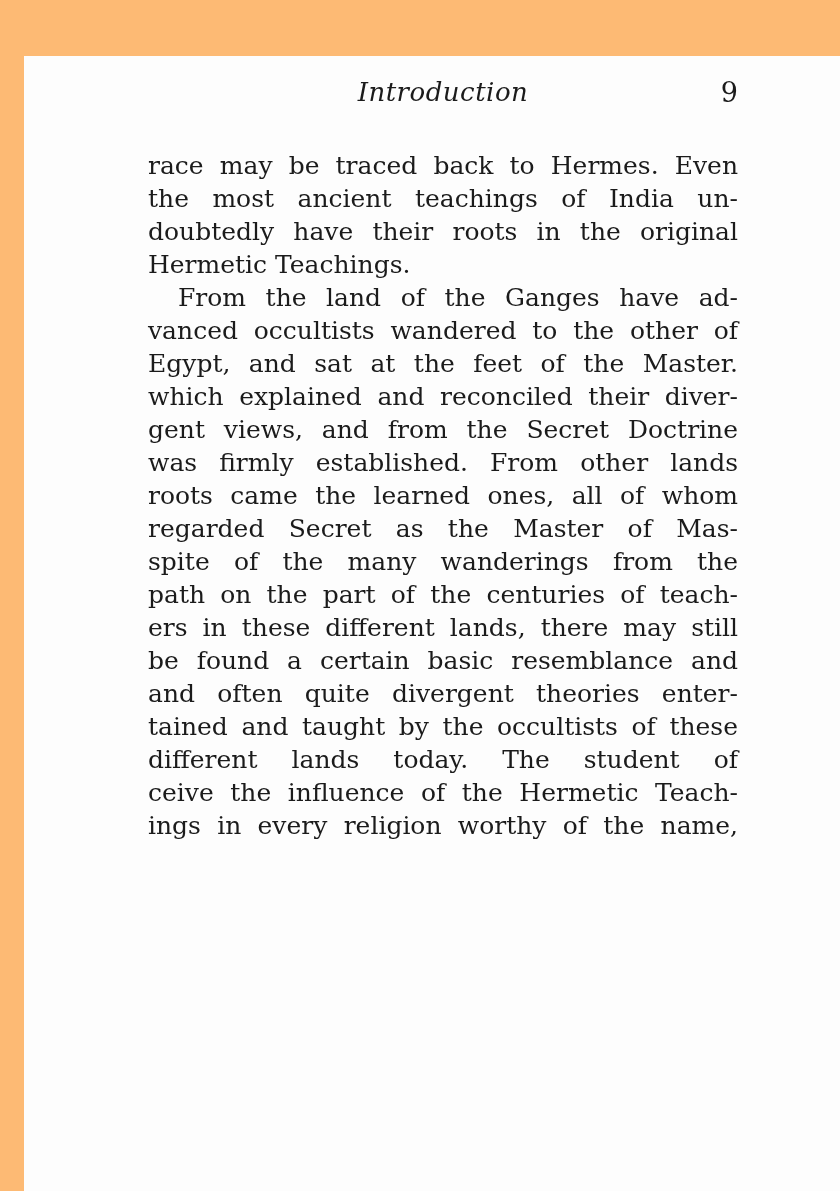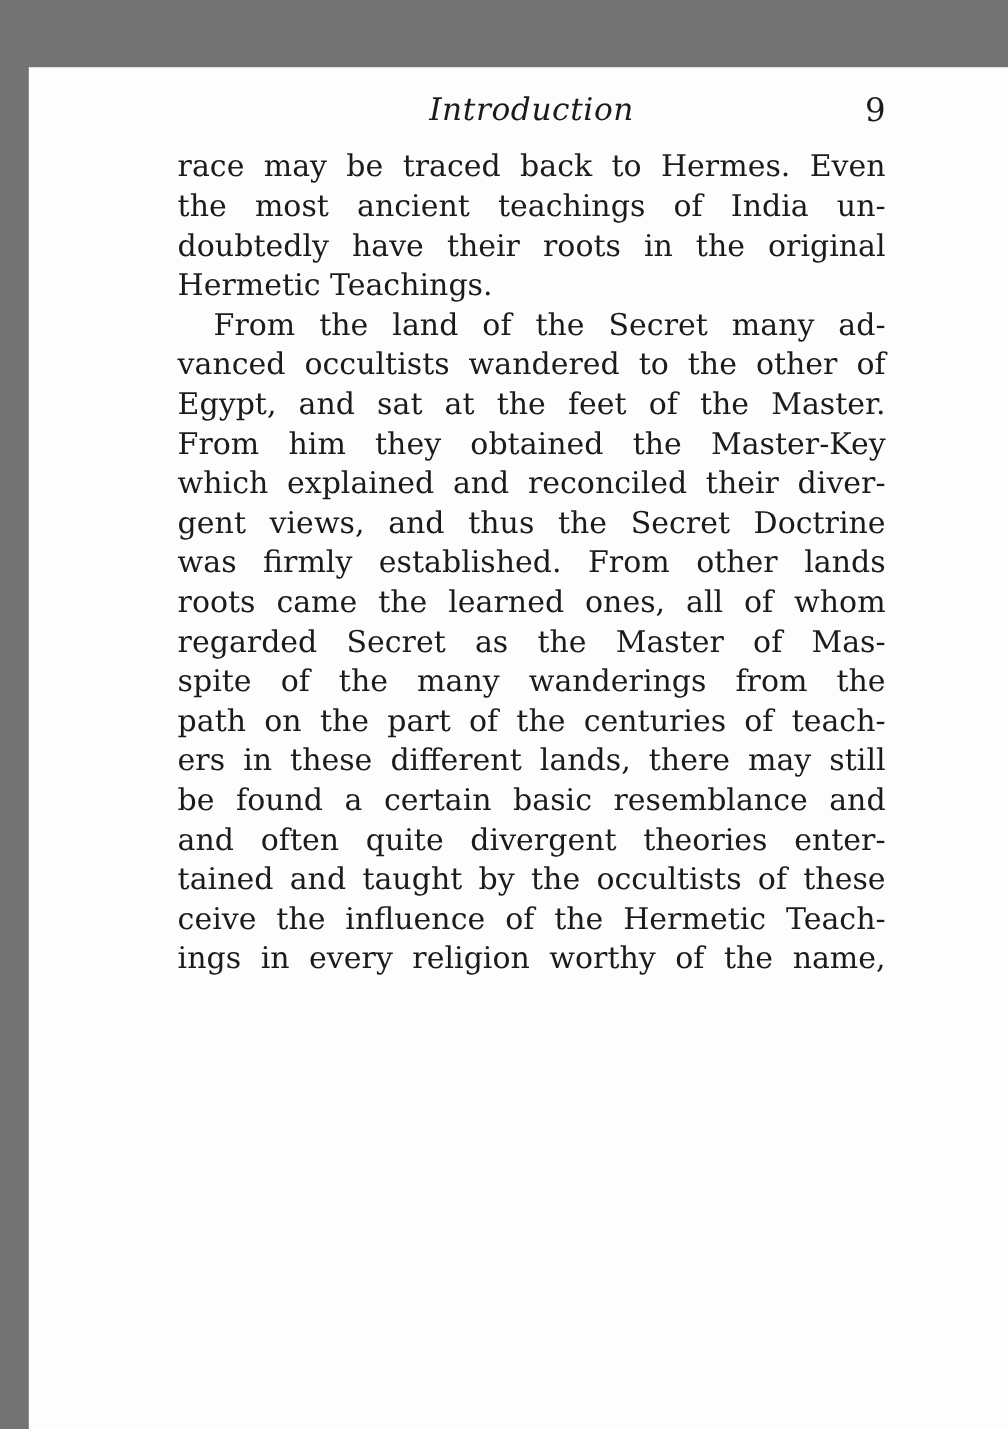--- a/index.html
+++ b/index.html
@@ -4,21 +4,21 @@
 <style>
   html, body {
     margin: 0;
     padding: 0;
     background: #ffffff;
   }
   .page {
     position: relative;
     width: 840px;
     height: 1191px;
-    background: #737373;
+    background: #fdba74;
     overflow: hidden;
     font-family: "DejaVu Serif", "Liberation Serif", serif;
     color: #1b1b1b;
   }
   
   .scan-tone {
     position: absolute;
     left: 24px; top: 56px; right: 0; bottom: 0;
     background: #fdfdfd;
     pointer-events: none;
@@ -42,21 +42,21 @@
     letter-spacing: 0.5px;
   }
   .page-number {
     position: absolute;
     right: 0;
     top: 0;
     font-size: 27px;
     font-style: normal;
   }
   .body-text {
-    margin-top: 13px;
+    margin-top: 40px;
   }
   .line {
     font-size: 25px;
     line-height: 33px;
     height: 33px;
     text-align: justify;
     text-align-last: justify;
     white-space: normal;
     overflow: visible;
   }
@@ -78,33 +78,33 @@
     <div class="running-header">
       <span class="page-heading">Introduction</span>
       <span class="page-number">9</span>
     </div>
 
     <div class="body-text">
       <div class="line">race may be traced back to Hermes. Even</div>
       <div class="line">the most ancient teachings of India un-</div>
       <div class="line">doubtedly have their roots in the original</div>
       <div class="line para-end">Hermetic Teachings.</div>
-      <div class="line indent">From the land of the Secret many ad-</div>
+      <div class="line indent">From the land of the Ganges have ad-</div>
       <div class="line">vanced occultists wandered to the other of</div>
       <div class="line">Egypt, and sat at the feet of the Master.</div>
-      <div class="line">From him they obtained the Master-Key</div>
       <div class="line">which explained and reconciled their diver-</div>
-      <div class="line">gent views, and thus the Secret Doctrine</div>
+      <div class="line">gent views, and from the Secret Doctrine</div>
       <div class="line">was firmly established. From other lands</div>
       <div class="line">roots came the learned ones, all of whom</div>
       <div class="line">regarded Secret as the Master of Mas-</div>
       <div class="line">spite of the many wanderings from the</div>
       <div class="line">path on the part of the centuries of teach-</div>
       <div class="line">ers in these different lands, there may still</div>
       <div class="line">be found a certain basic resemblance and</div>
       <div class="line">and often quite divergent theories enter-</div>
       <div class="line">tained and taught by the occultists of these</div>
+      <div class="line">different lands today. The student of</div>
       <div class="line">ceive the influence of the Hermetic Teach-</div>
       <div class="line">ings in every religion worthy of the name,</div>
     </div>
 
   </div>
 </div>
 
 </body></html>

